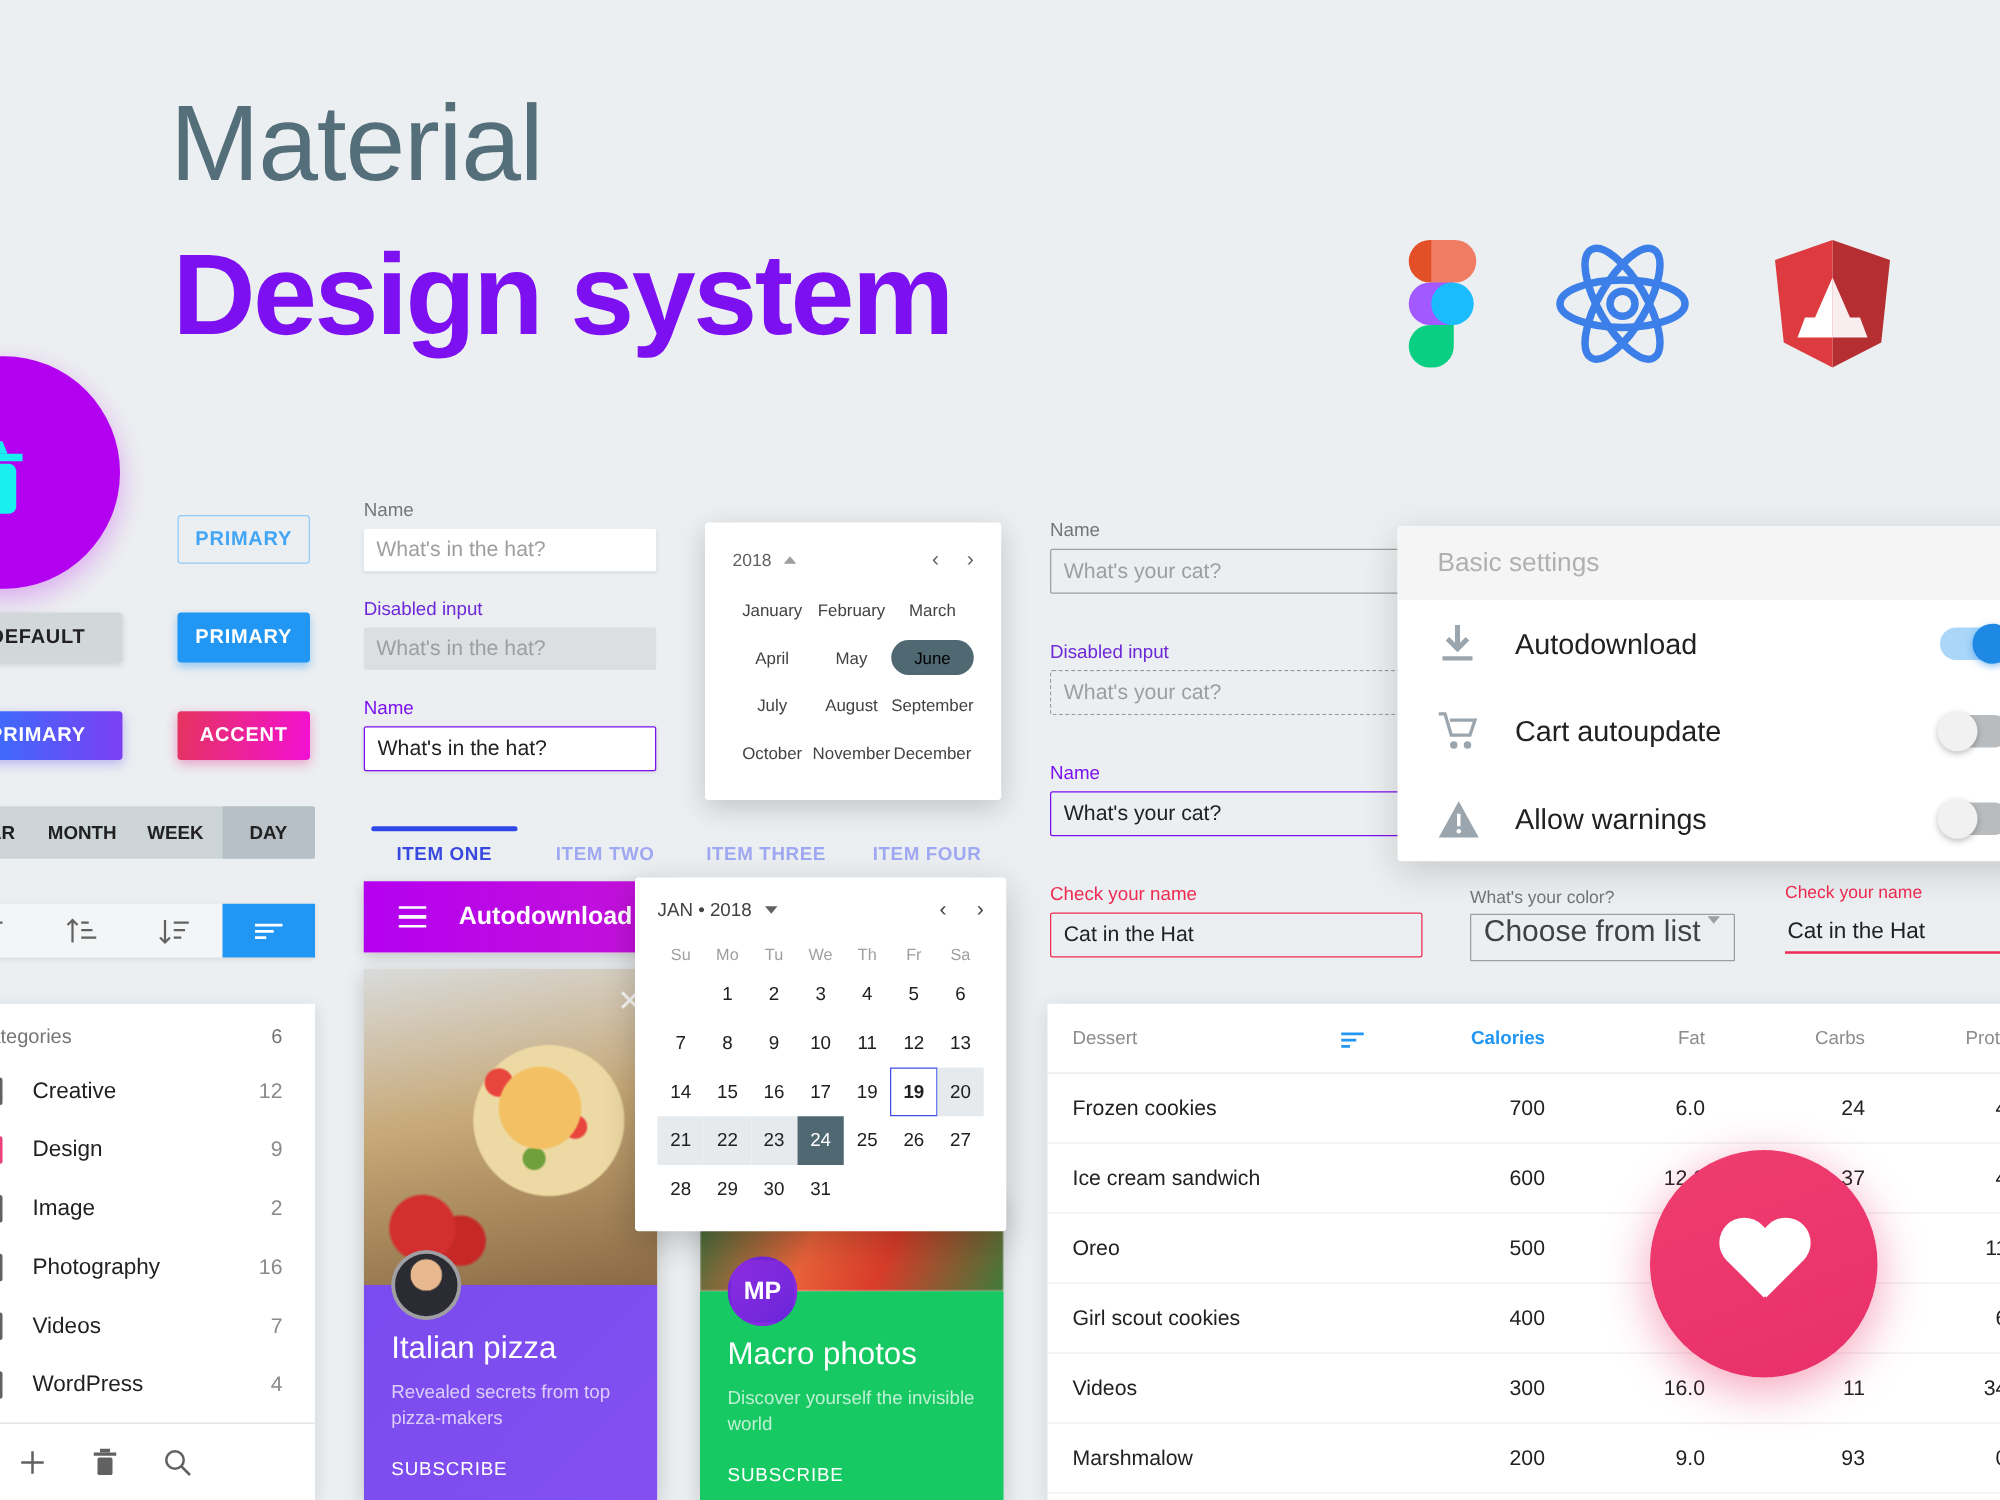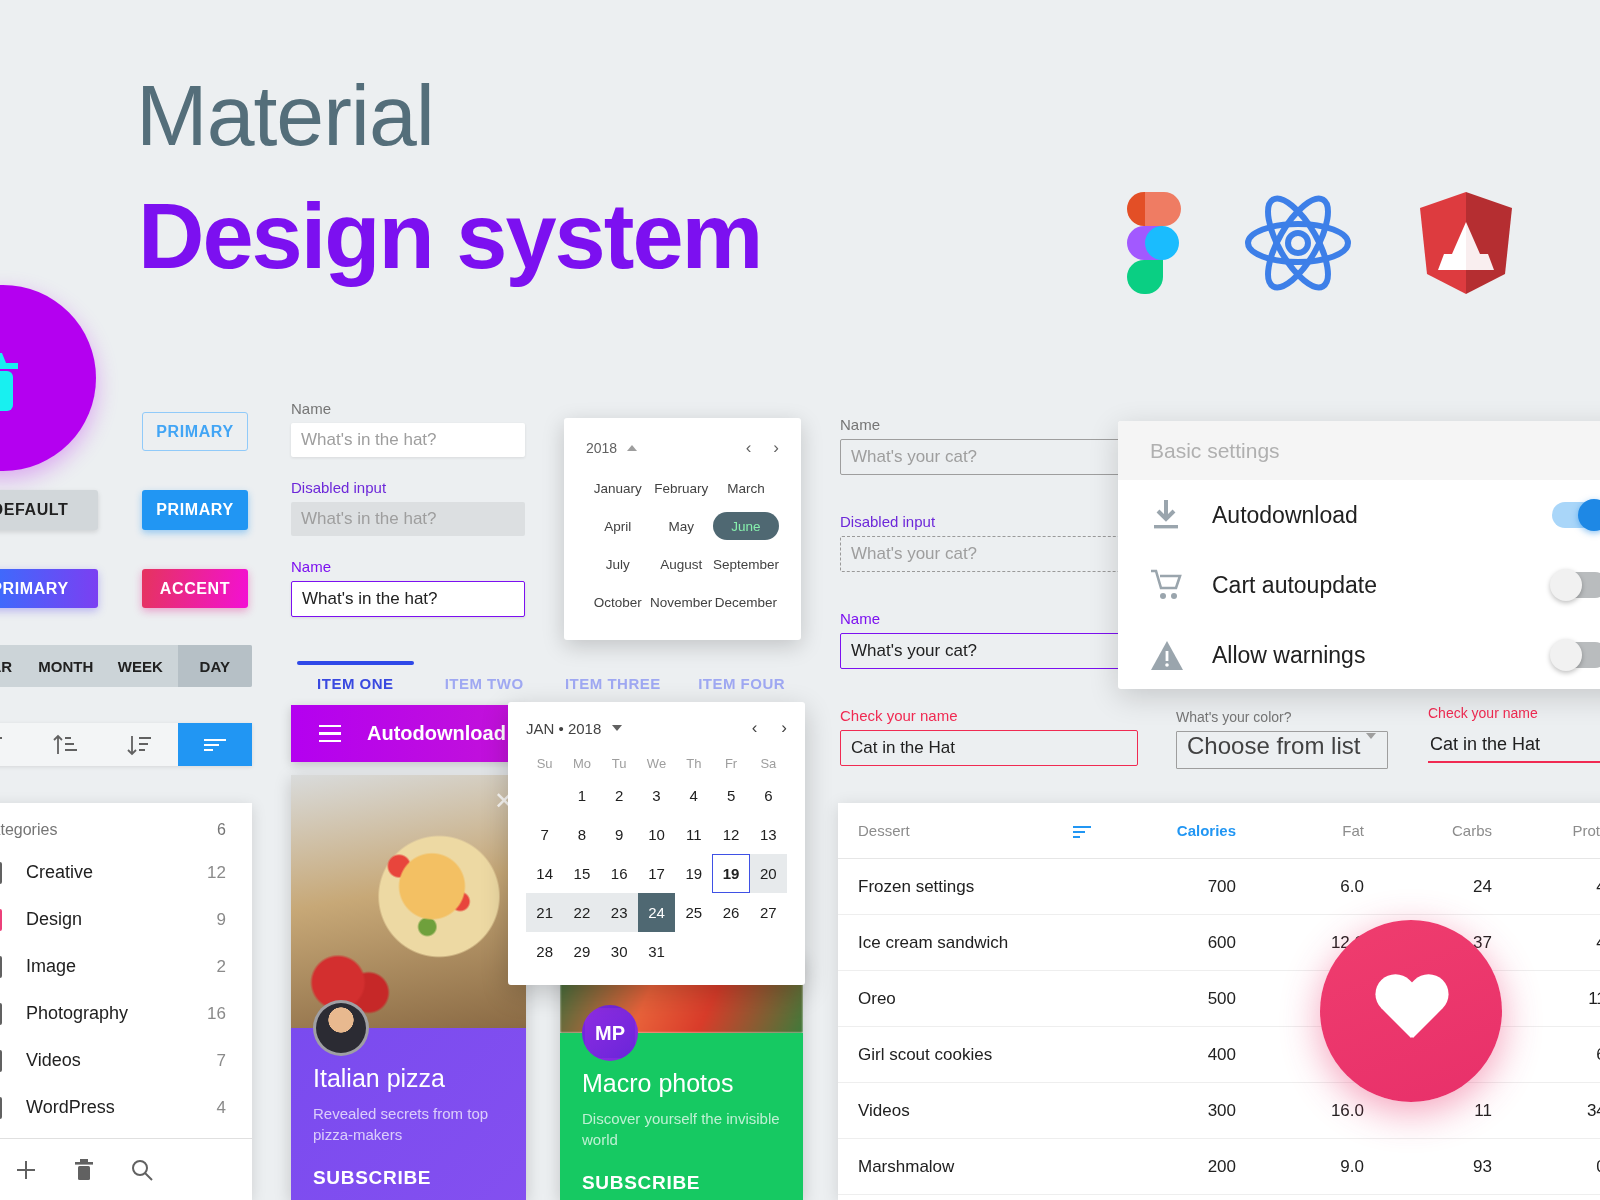--- a/index.html
+++ b/index.html
@@ -159,21 +159,21 @@
   }
   .mp-head { display: flex; align-items: center; font-size: 14px; color: #616161; }
   .mp-nav { margin-left: auto; display: flex; gap: 22px; color: #616161; font-size: 17px; }
   .mp-grid {
     margin-top: 16px; display: grid; grid-template-columns: repeat(3,1fr); gap: 10px 0;
   }
   .mp-cell {
     height: 28px; display: flex; align-items: center; justify-content: center;
     font-size: 13.5px; color: #424242; cursor: pointer;
   }
-  .mp-cell.sel { background: #4f6872; color: #86efac; border-radius: 14px; }
+  .mp-cell.sel { background: #4f6872; color: #000000; border-radius: 14px; }
 
   
   .contrastbar {
     position: absolute; left: 291px; top: 705px; width: 235px; height: 57px;
     background: linear-gradient(90deg,#b400f0 0%, #c313d8 100%);
     display: flex; align-items: center; gap: 26px; padding-left: 28px;
     color: #fff; font-size: 20px; font-weight: 700;
     box-shadow: 0 3px 10px rgba(0,0,0,.18);
   }
   .hamburger i { display: block; width: 22px; height: 2.5px; background: #fff; margin: 5px 0; }
@@ -209,21 +209,21 @@
     position: absolute; left: 22px; top: -28px; width: 56px; height: 56px; border-radius: 50%;
     overflow: hidden; border: 3px solid rgba(255,255,255,.55);
     display: flex; align-items: center; justify-content: center;
     font-size: 20px; font-weight: 700; color: #fff;
   }
   .av-photo { background: radial-gradient(circle at 50% 34%, #e8b98f 0 30%, #2b2b33 31%); }
   .av-mp { background: linear-gradient(140deg,#8e2de2 0%, #6a25d9 100%); border-color: transparent; }
   .card-title { font-size: 25px; color: #fff; font-weight: 400; margin-bottom: 10px; }
   .card-sub { font-size: 15px; color: rgba(255,255,255,.72); line-height: 1.4; }
   .card-action {
-    margin-top: 22px; font-size: 19px; font-weight: 700; letter-spacing: .7px;
+    margin-top: 22px; font-size: 15px; font-weight: 400; letter-spacing: .7px;
     color: #fff; cursor: pointer;
   }
 
   
   .daycal {
     position: absolute; left: 508px; top: 702px; width: 297px; height: 283px;
     background: #fff; border-radius: 3px; box-shadow: 0 8px 28px rgba(0,0,0,.20);
     padding: 16px 18px;
   }
   .dc-head { display: flex; align-items: center; font-size: 15px; color: #424242; }
@@ -667,21 +667,21 @@
           <path d="M1 2h18 M1 7h12 M1 12h7" stroke="#2196f3" stroke-width="2.2"></path>
         </svg>
         <span>Calories</span>
       </div>
       <div class="dt-c">Fat</div>
       <div class="dt-c">Carbs</div>
       <div class="dt-c">Protein</div>
     </div>
 
     <div class="dt-row">
-      <div class="dt-c0">Frozen settings</div>
+      <div class="dt-c0">Frozen cookies</div>
       <div class="dt-c">700</div>
       <div class="dt-c">6.0</div>
       <div class="dt-c">24</div>
       <div class="dt-c">4.0</div>
     </div>
     <div class="dt-row">
       <div class="dt-c0">Ice cream sandwich</div>
       <div class="dt-c">600</div>
       <div class="dt-c">12.0</div>
       <div class="dt-c">37</div>

